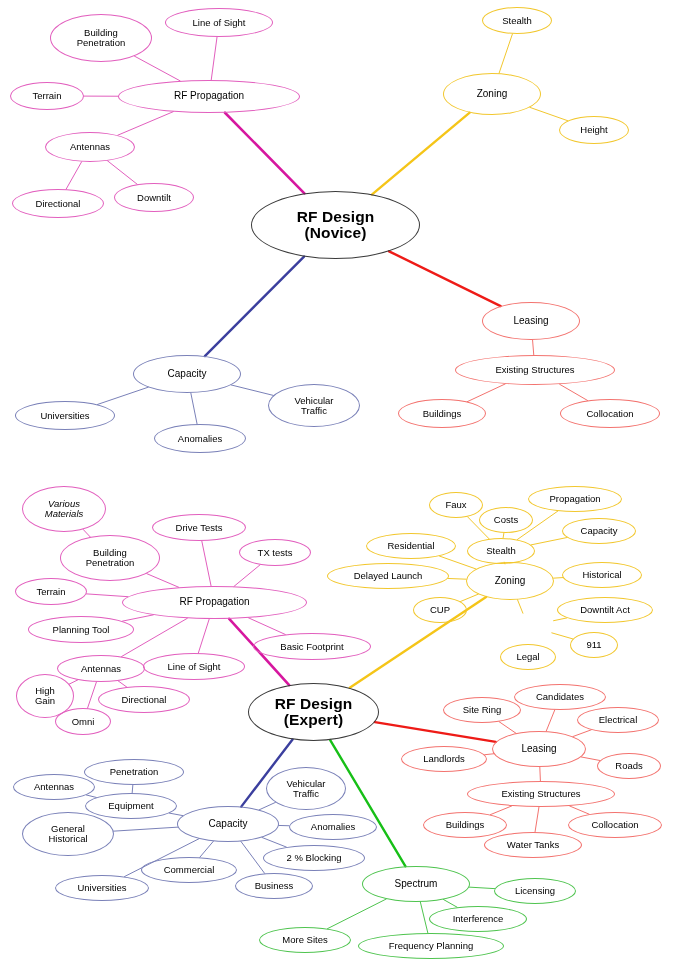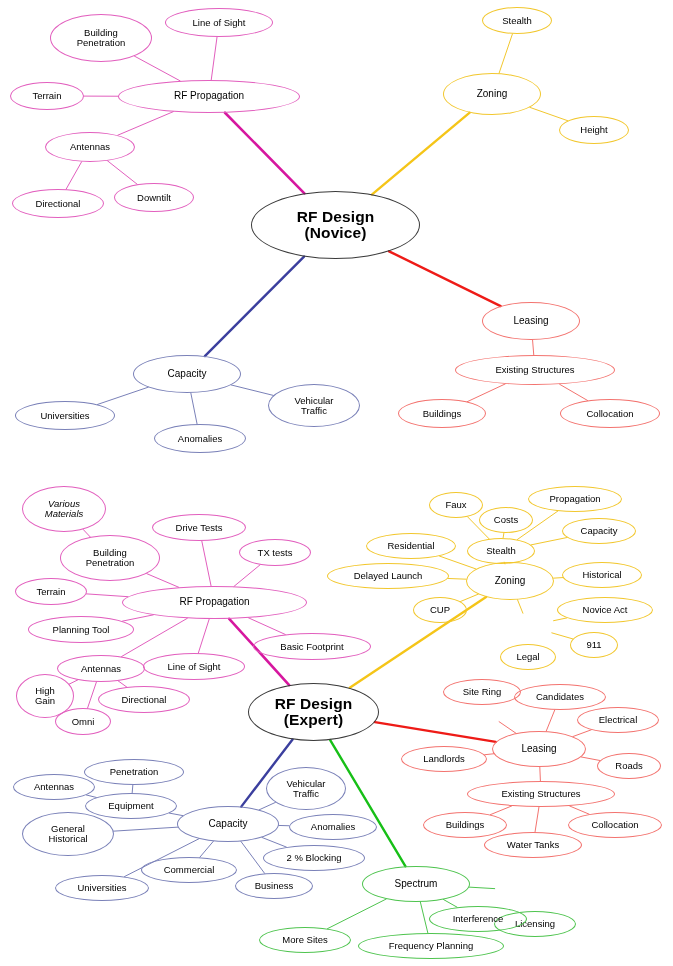--- a/index.html
+++ b/index.html
@@ -147,26 +147,26 @@
       <div class="node lvl-1 c-gold" style="left: 466px; top: 562px; width: 88px; height: 38px;"><span>Zoning</span></div>
       <div class="node lvl-3 c-gold" style="left: 429px; top: 492px; width: 54px; height: 26px;"><span>Faux</span></div>
       <div class="node lvl-3 c-gold" style="left: 479px; top: 507px; width: 54px; height: 26px;"><span>Costs</span></div>
       <div class="node lvl-3 c-gold" style="left: 528px; top: 486px; width: 94px; height: 26px;"><span>Propagation</span></div>
       <div class="node lvl-3 c-gold" style="left: 562px; top: 518px; width: 74px; height: 26px;"><span>Capacity</span></div>
       <div class="node lvl-2 c-gold" style="left: 467px; top: 538px; width: 68px; height: 26px;"><span>Stealth</span></div>
       <div class="node lvl-2 c-gold" style="left: 366px; top: 533px; width: 90px; height: 26px;"><span>Residential</span></div>
       <div class="node lvl-2 c-gold" style="left: 327px; top: 563px; width: 122px; height: 26px;"><span>Delayed Launch</span></div>
       <div class="node lvl-2 c-gold" style="left: 413px; top: 597px; width: 54px; height: 26px;"><span>CUP</span></div>
       <div class="node lvl-2 c-gold" style="left: 562px; top: 562px; width: 80px; height: 26px;"><span>Historical</span></div>
-      <div class="node lvl-3 c-gold" style="left: 557px; top: 597px; width: 96px; height: 26px;"><span>Novice Act</span></div>
+      <div class="node lvl-3 c-gold" style="left: 557px; top: 597px; width: 96px; height: 26px;"><span>Downtilt Act</span></div>
       <div class="node lvl-2 c-gold" style="left: 500px; top: 644px; width: 56px; height: 26px;"><span>Legal</span></div>
       <div class="node lvl-3 c-gold" style="left: 570px; top: 632px; width: 48px; height: 26px;"><span>911</span></div>
       <div class="node lvl-1 c-red" style="left: 492px; top: 731px; width: 94px; height: 36px;"><span>Leasing</span></div>
       <div class="node lvl-2 c-red" style="left: 514px; top: 684px; width: 92px; height: 26px;"><span>Candidates</span></div>
-      <div class="node lvl-2 c-red" style="left: 443px; top: 679px; width: 78px; height: 26px; align-items: center;"><span>Site Ring</span></div>
+      <div class="node lvl-2 c-red" style="left: 443px; top: 697px; width: 78px; height: 26px; align-items: center;"><span>Site Ring</span></div>
       <div class="node lvl-2 c-red" style="left: 577px; top: 707px; width: 82px; height: 26px;"><span>Electrical</span></div>
       <div class="node lvl-2 c-red" style="left: 401px; top: 746px; width: 86px; height: 26px;"><span>Landlords</span></div>
       <div class="node lvl-2 c-red" style="left: 597px; top: 753px; width: 64px; height: 26px;"><span>Roads</span></div>
       <div class="node lvl-2 c-red" style="left: 467px; top: 781px; width: 148px; height: 26px;"><span>Existing Structures</span></div>
       <div class="node lvl-3 c-red" style="left: 423px; top: 812px; width: 84px; height: 26px;"><span>Buildings</span></div>
       <div class="node lvl-3 c-red" style="left: 484px; top: 832px; width: 98px; height: 26px;"><span>Water Tanks</span></div>
       <div class="node lvl-3 c-red" style="left: 568px; top: 812px; width: 94px; height: 26px;"><span>Collocation</span></div>
       <div class="node lvl-1 c-navy" style="left: 177px; top: 806px; width: 102px; height: 36px;"><span>Capacity</span></div>
       <div class="node lvl-3 c-navy" style="left: 84px; top: 759px; width: 100px; height: 26px;"><span>Penetration</span></div>
       <div class="node lvl-3 c-navy" style="left: 13px; top: 774px; width: 82px; height: 26px;"><span>Antennas</span></div>
@@ -174,18 +174,18 @@
       <div class="node lvl-2 c-navy" style="left: 22px; top: 812px; width: 92px; height: 44px;"><span>General
 Historical</span></div>
       <div class="node lvl-2 c-navy" style="left: 266px; top: 767px; width: 80px; height: 43px;"><span>Vehicular
 Traffic</span></div>
       <div class="node lvl-2 c-navy" style="left: 289px; top: 814px; width: 88px; height: 26px;"><span>Anomalies</span></div>
       <div class="node lvl-2 c-navy" style="left: 263px; top: 845px; width: 102px; height: 26px;"><span>2 % Blocking</span></div>
       <div class="node lvl-2 c-navy" style="left: 141px; top: 857px; width: 96px; height: 26px;"><span>Commercial</span></div>
       <div class="node lvl-2 c-navy" style="left: 55px; top: 875px; width: 94px; height: 26px;"><span>Universities</span></div>
       <div class="node lvl-2 c-navy" style="left: 235px; top: 873px; width: 78px; height: 26px;"><span>Business</span></div>
       <div class="node lvl-1 c-green" style="left: 362px; top: 866px; width: 108px; height: 36px;"><span>Spectrum</span></div>
-      <div class="node lvl-2 c-green" style="left: 494px; top: 878px; width: 82px; height: 26px; margin-top: 33px;"><span>Licensing</span></div>
+      <div class="node lvl-2 c-green" style="left: 494px; top: 878px; width: 82px; height: 26px;"><span>Licensing</span></div>
       <div class="node lvl-2 c-green" style="left: 429px; top: 906px; width: 98px; height: 26px;"><span>Interference</span></div>
       <div class="node lvl-2 c-green" style="left: 259px; top: 927px; width: 92px; height: 26px;"><span>More Sites</span></div>
       <div class="node lvl-2 c-green" style="left: 358px; top: 933px; width: 146px; height: 26px;"><span>Frequency Planning</span></div>
     </div>
 </div>
 
 </body></html>

